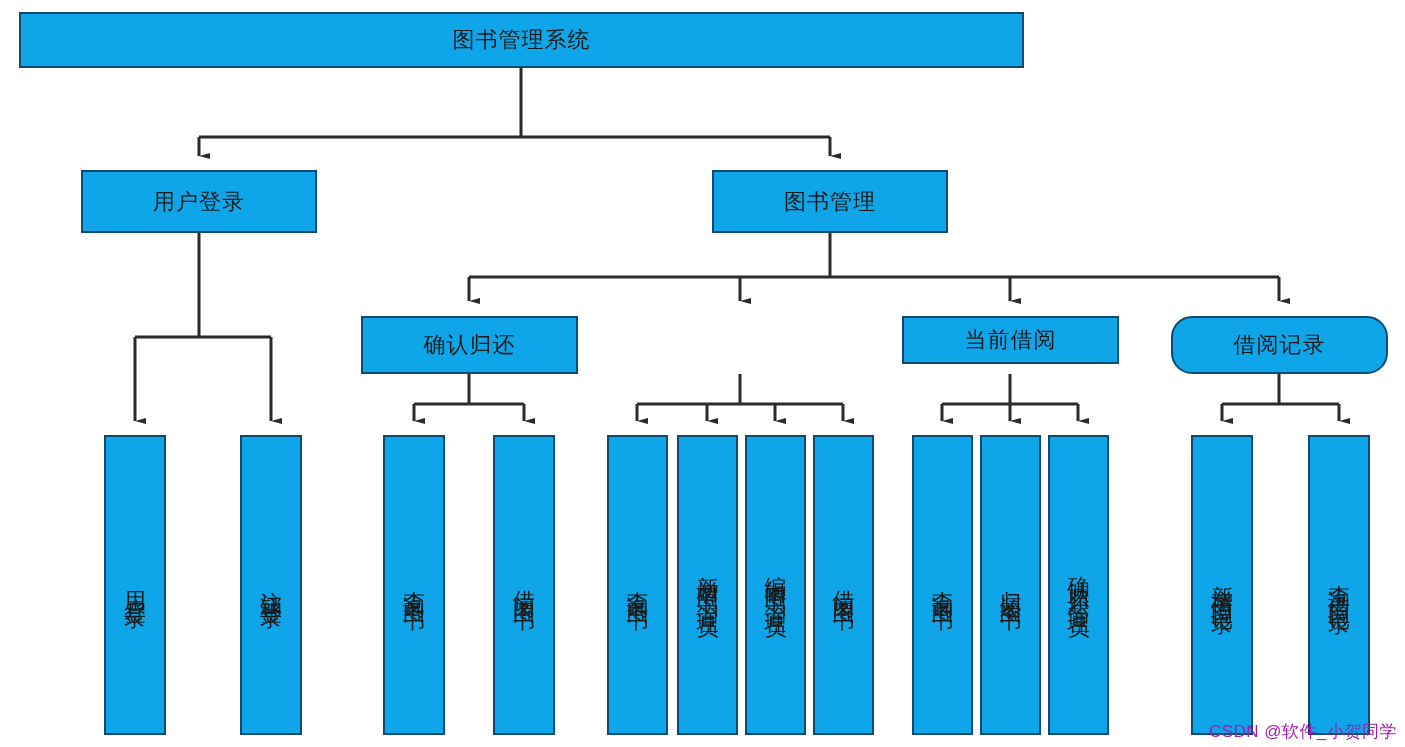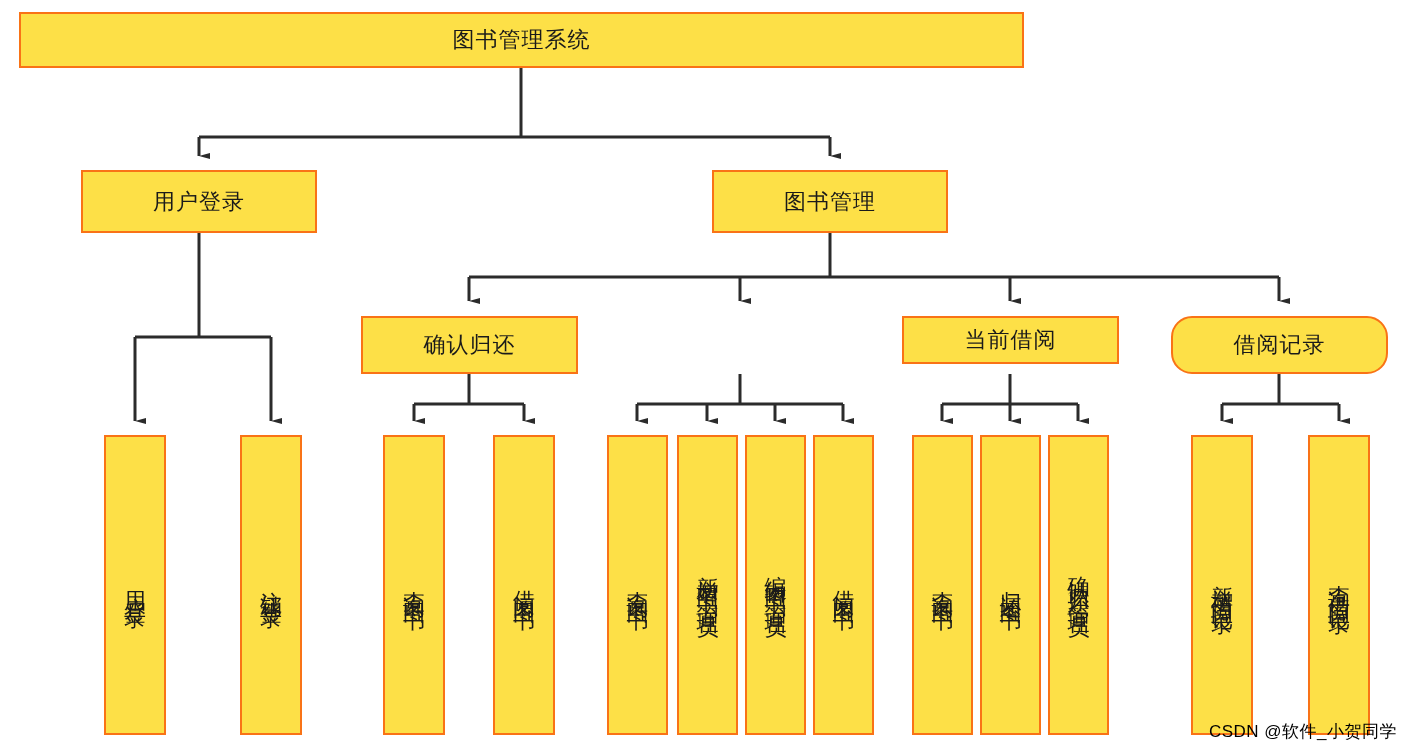--- a/index.html
+++ b/index.html
@@ -1,28 +1,28 @@
 <!DOCTYPE html>
 <html><head>
 <meta charset="utf-8">
 <style>
   html,body{margin:0;padding:0;background:#ffffff;}
   body{width:1405px;height:747px;overflow:hidden;
        font-family:"Liberation Sans","DejaVu Sans",sans-serif;}
   #canvas{position:relative;width:1405px;height:747px;background:#ffffff;}
   svg#wires{position:absolute;left:0;top:0;width:1405px;height:747px;}
-  .node{position:absolute;box-sizing:border-box;background:#fde047;
-        border:2px solid #f97316;display:flex;align-items:center;
+  .node{position:absolute;box-sizing:border-box;background:#0ea5e9;
+        border:2px solid #0c4a6e;display:flex;align-items:center;
         justify-content:center;color:#1a1a1a;}
   .node.h{font-size:22px;letter-spacing:1px;}
   .node.v{writing-mode:vertical-rl;text-orientation:upright;
           font-size:22px;letter-spacing:6px;line-height:1;}
   .node.v span{display:block;white-space:nowrap;}
   .watermark{position:absolute;right:8px;bottom:4px;font-size:17px;
-             color:#000000;white-space:nowrap;letter-spacing:0.5px;}
+             color:#a21caf;white-space:nowrap;letter-spacing:0.5px;}
 </style>
 </head>
 <body>
 
 <div id="canvas">
 
   <svg id="wires" viewBox="0 0 1405 747" xmlns="http://www.w3.org/2000/svg">
     <defs>
       <marker id="ah" markerWidth="10" markerHeight="12" refX="3" refY="11" orient="auto" markerUnits="userSpaceOnUse">
         <path d="M0,0 L6,0 L3,11 Z" fill="#2b2b2b"></path>

